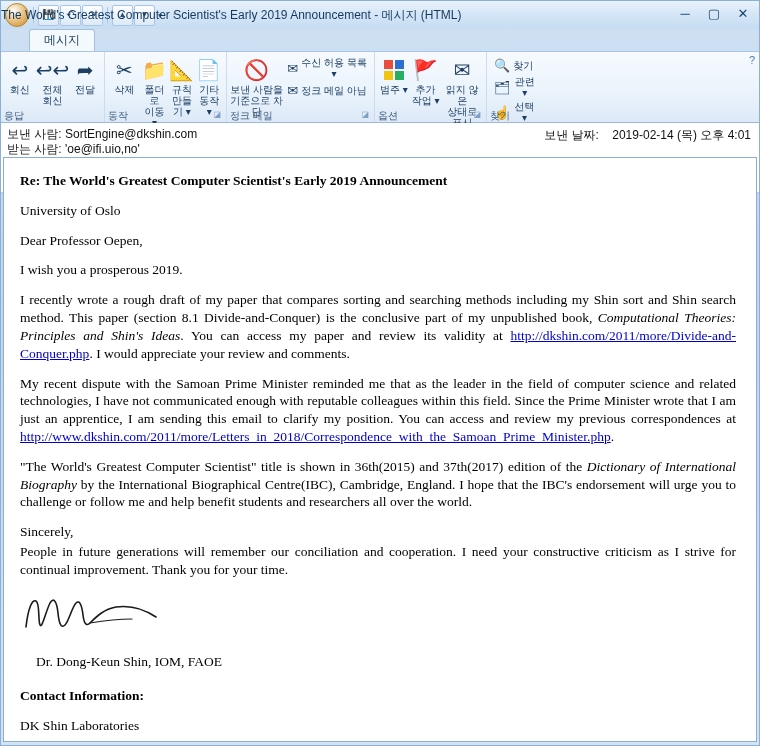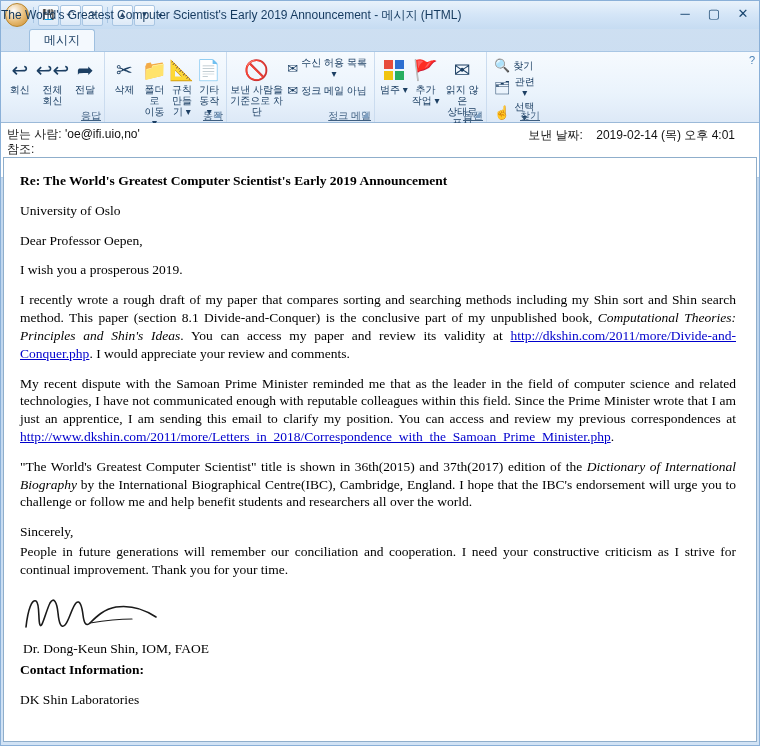--- a/index.html
+++ b/index.html
@@ -128,27 +128,26 @@
     border-right: 1px solid #cbdcef;
     padding: 2px 3px 0 3px;
     box-sizing: border-box;
   }
   .rgroup-items {
     display: flex;
     align-items: flex-start;
     height: 56px;
   }
   .rgroup-label {
-    text-align: right;
+    text-align: left;
     font-size: 10px;
     color: #3f5f80;
     height: 12px;
     line-height: 12px;
     position: relative;
-    text-decoration: underline;
   }
   .rgroup-label .dlg {
     position: absolute;
     right: 2px;
     bottom: 1px;
     font-size: 8px;
     color: #7fa0c2;
   }
   .rbtn {
     width: 46px;
@@ -205,21 +204,21 @@
     line-height: 15px;
   }
   .hlabel {
     width: 58px;
     color: #1b1b1b;
     flex: 0 0 58px;
   }
   .hvalue { color: #111; }
   .hdate {
     position: absolute;
-    right: 24px;
+    right: 8px;
     top: 4px;
     font-size: 12px;
     color: #111;
   }
   .hdate .lbl { margin-right: 10px; }
   .hsubject {
     margin-top: 2px;
     display: flex;
   }
   .hsubject .hlabel { width: 58px; flex: 0 0 58px; }
@@ -411,20 +410,24 @@
 
     <div style="position:absolute;right:4px;top:2px;font-size:11px;color:#4a80b5;">?</div>
   </div>
 
   <div class="headers">
     <div class="hdate">
       <span class="lbl">보낸 날짜:</span>
       <span>2019-02-14 (목) 오후 4:01</span>
     </div>
     <div class="hrow">
+      <span class="hlabel">보낸 사람:</span>
+      <span class="hvalue">SortEngine@dkshin.com</span>
+    </div>
+    <div class="hrow">
       <span class="hlabel">받는 사람:</span>
       <span class="hvalue">'oe@ifi.uio,no'</span>
     </div>
     <div class="hrow">
       <span class="hlabel">참조:</span>
       <span class="hvalue"></span>
     </div>
     <div class="hrow hsubject">
       <span class="hlabel">제목:</span>
       <span class="hvalue">The World's Greatest Computer Scientist's Early 2019 Announcement</span>
@@ -458,21 +461,21 @@
 
       <p>People in future generations will remember our conciliation and cooperation. I need your constructive criticism as I strive for continual improvement. Thank you for your time.</p>
 
       <div class="signature-img">
         <svg width="150" height="42" viewBox="0 0 150 42">
           <path d="M6,36 C8,18 12,8 16,10 C20,12 18,30 20,34 C22,38 26,20 30,12 C34,5 37,12 38,22 C39,32 41,38 45,34 C49,30 52,16 56,12 C60,8 62,16 63,24 C64,32 66,36 70,32 C76,26 84,18 96,16 C110,14 124,18 136,26" fill="none" stroke="#1a1a1a" stroke-width="1.6" stroke-linecap="round"></path>
           <path d="M70,32 C82,30 96,28 112,28" fill="none" stroke="#1a1a1a" stroke-width="1.2" stroke-linecap="round"></path>
         </svg>
       </div>
 
-      <p class="sig-name" style="margin:3px;">Dr. Dong-Keun Shin, IOM, FAOE</p>
+      <p class="sig-name" style="margin:16px;">Dr. Dong-Keun Shin, IOM, FAOE</p>
 
       <p class="contact-title">Contact Information:</p>
       <p class="contact-line">DK Shin Laboratories</p>
 
     </div>
   </div>
 
 </div>
 
 </body></html>

